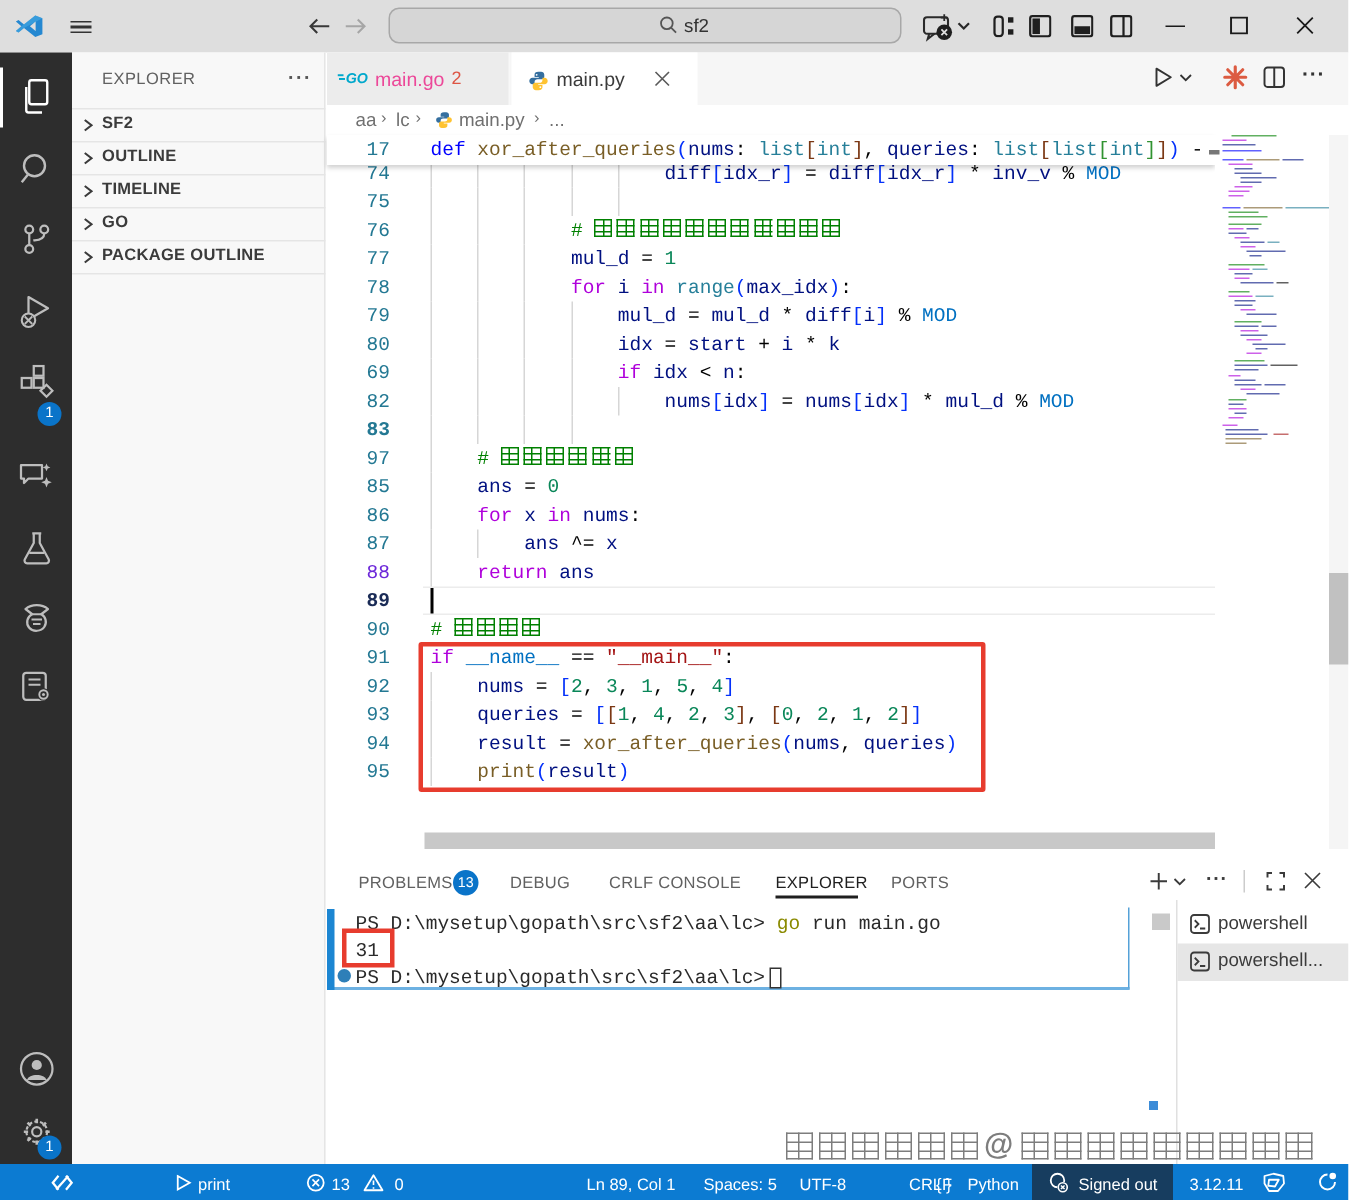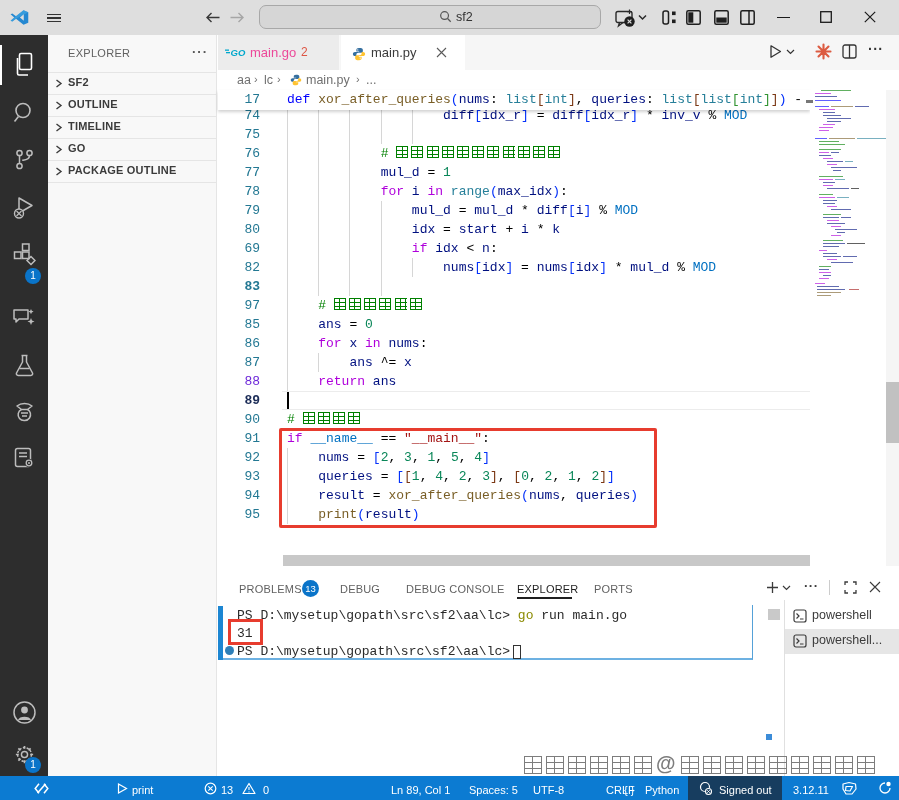--- a/index.html
+++ b/index.html
@@ -406,21 +406,21 @@
 <div style="position:absolute;left:817px;top:295px;width:14px;height:1.3px;background:#795e26;opacity:.62"></div>
 <div class="abs" style="left:806px;top:100px;width:7px;height:3px;background:#777"></div>
 
 <div class="abs" style="left:886px;top:90px;width:13px;height:476px;background:#f5f5f5"></div>
 <div class="abs" style="left:886px;top:382px;width:13px;height:61px;background:#c1c1c1"></div>
 
 <div class="abs" style="left:218px;top:566px;width:681px;height:210px;background:#fff"></div>
 <div class="abs" style="left:239px;top:583px;font-size:11px;color:#616161;letter-spacing:.2px">PROBLEMS</div>
 <div class="abs" style="left:302px;top:580px;width:17px;height:17px;border-radius:50%;background:#0a74c9;color:#fff;font-size:9.5px;text-align:center;line-height:17px">13</div>
 <div class="abs" style="left:340px;top:583px;font-size:11px;color:#616161;letter-spacing:.2px">DEBUG</div>
-<div class="abs" style="left:406px;top:583px;font-size:11px;color:#616161;letter-spacing:.2px">DEBUG CONSOLE</div>
+<div class="abs" style="left:406px;top:583px;font-size:11px;color:#616161;letter-spacing:.2px">CRLF CONSOLE</div>
 <div class="abs" style="left:517px;top:583px;font-size:11px;color:#1f1f1f;letter-spacing:.2px">EXPLORER</div>
 <div class="abs" style="left:517px;top:597px;width:55px;height:1.5px;background:#1f1f1f"></div>
 <div class="abs" style="left:594px;top:583px;font-size:11px;color:#616161;letter-spacing:.2px">PORTS</div>
 
 <svg class="abs" style="left:766px;top:581px" width="13" height="13" viewBox="0 0 13 13">
  <path d="M6.5 1 V12 M1 6.5 H12" stroke="#3b3b3b" stroke-width="1.3"></path>
   </svg>
 <svg class="abs" style="left:782px;top:585px" width="9" height="6" viewBox="0 0 9 6">
  <path d="M1 1 L4.5 4.5 L8 1" stroke="#3b3b3b" stroke-width="1.2" fill="none"></path>
   </svg>

